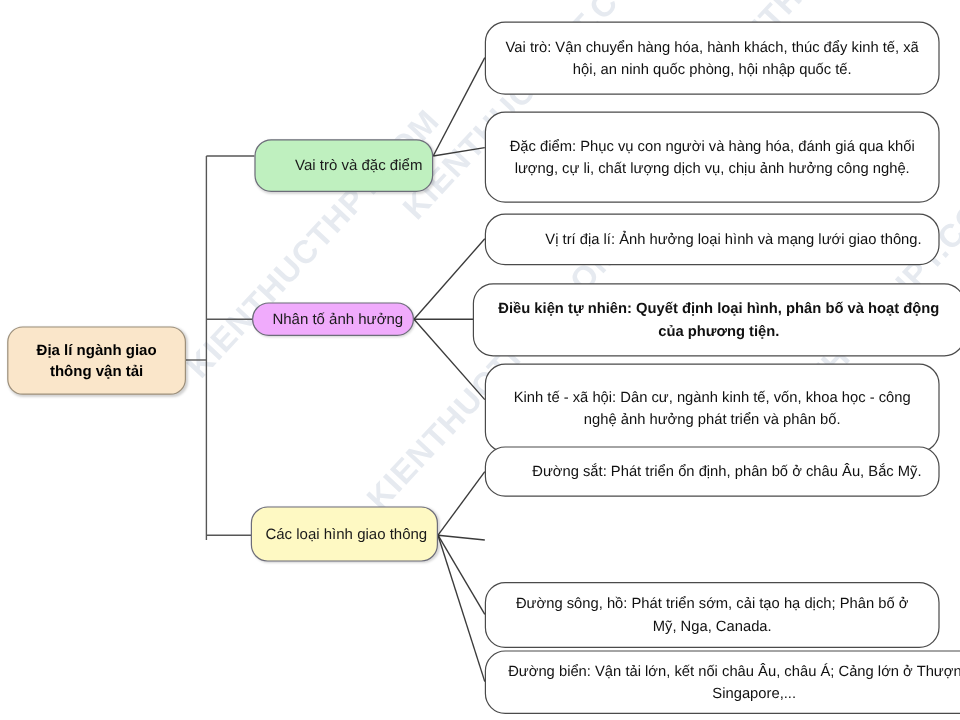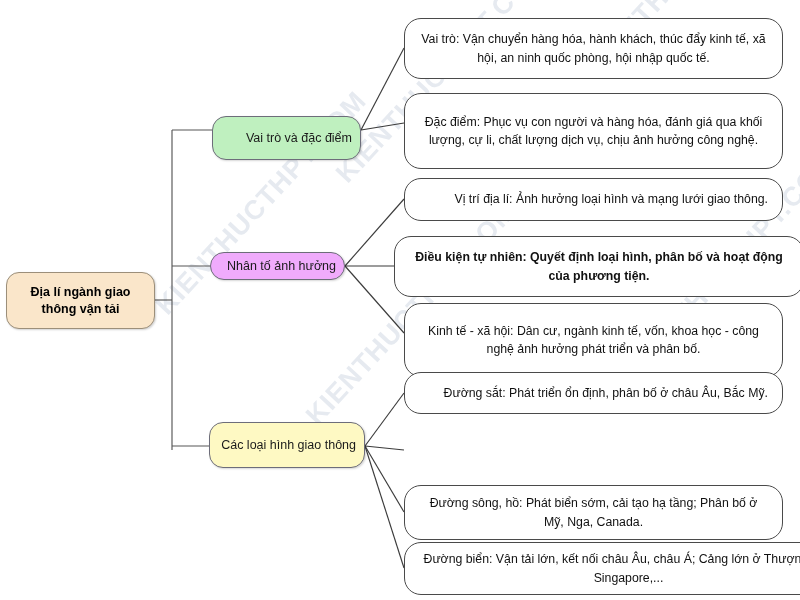--- a/index.html
+++ b/index.html
@@ -156,19 +156,19 @@
     <span>Điều kiện tự nhiên: Quyết định loại hình, phân bố và hoạt động của phương tiện.</span>
   </div>
   <div class="node leaf" style="left:404px; top:303px; width:379px; height:74px;">
     <span>Kinh tế - xã hội: Dân cư, ngành kinh tế, vốn, khoa học - công nghệ ảnh hưởng phát triển và phân bố.</span>
   </div>
 
   <div class="node leaf" style="left:404px; top:372px; width:379px; height:42px;">
     <span>Đường sắt: Phát triển ổn định, phân bố ở châu Âu, Bắc Mỹ.</span>
   </div>
   <div class="node leaf" style="left:404px; top:485px; width:379px; height:55px;">
-    <span>Đường sông, hồ: Phát biển sớm, cải tạo hạ tầng; Phân bố ở Mỹ, Nga, Canada.</span>
+    <span>Đường sông, hồ: Phát triển sớm, cải tạo hạ dịch; Phân bố ở Mỹ, Nga, Canada.</span>
   </div>
   <div class="node leaf" style="left:404px; top:542px; width:449px; height:53px;">
     <span>Đường biển: Vận tải lớn, kết nối châu Âu, châu Á; Cảng lớn ở Thượng Hải, Singapore,...</span>
   </div>
 
 </div>
 
 </body></html>

